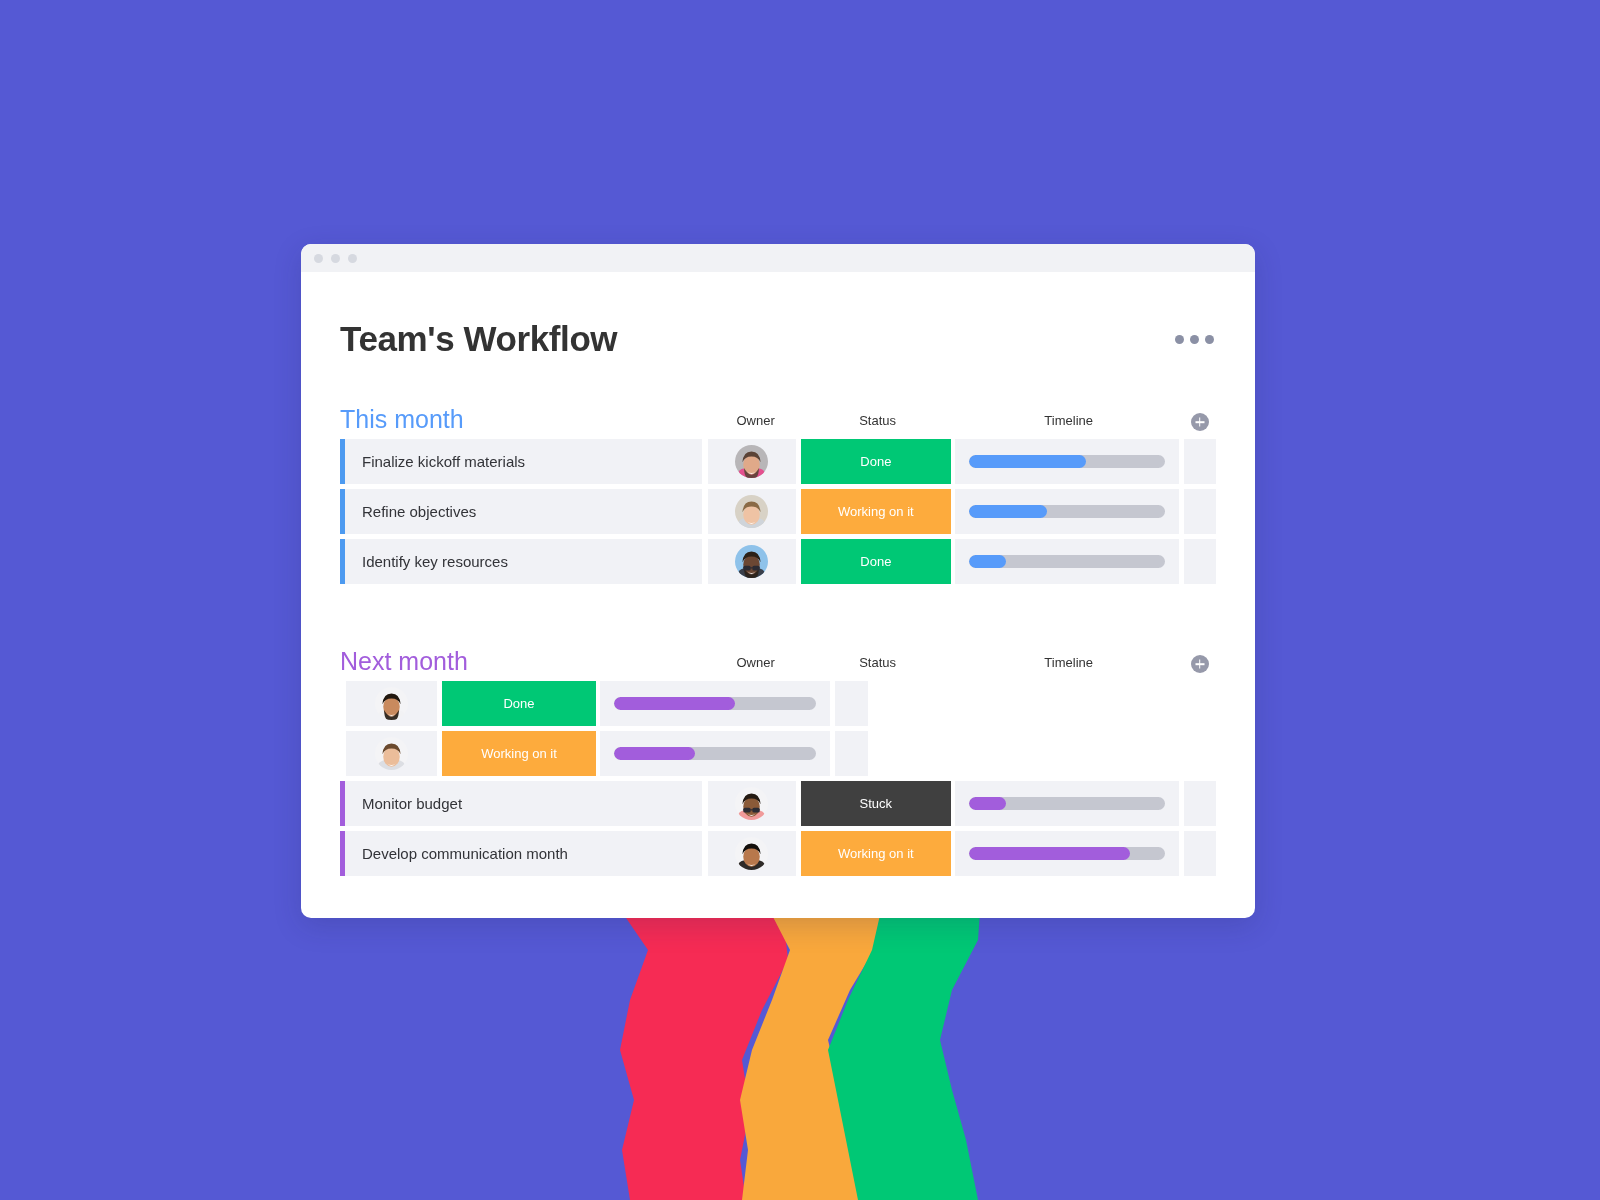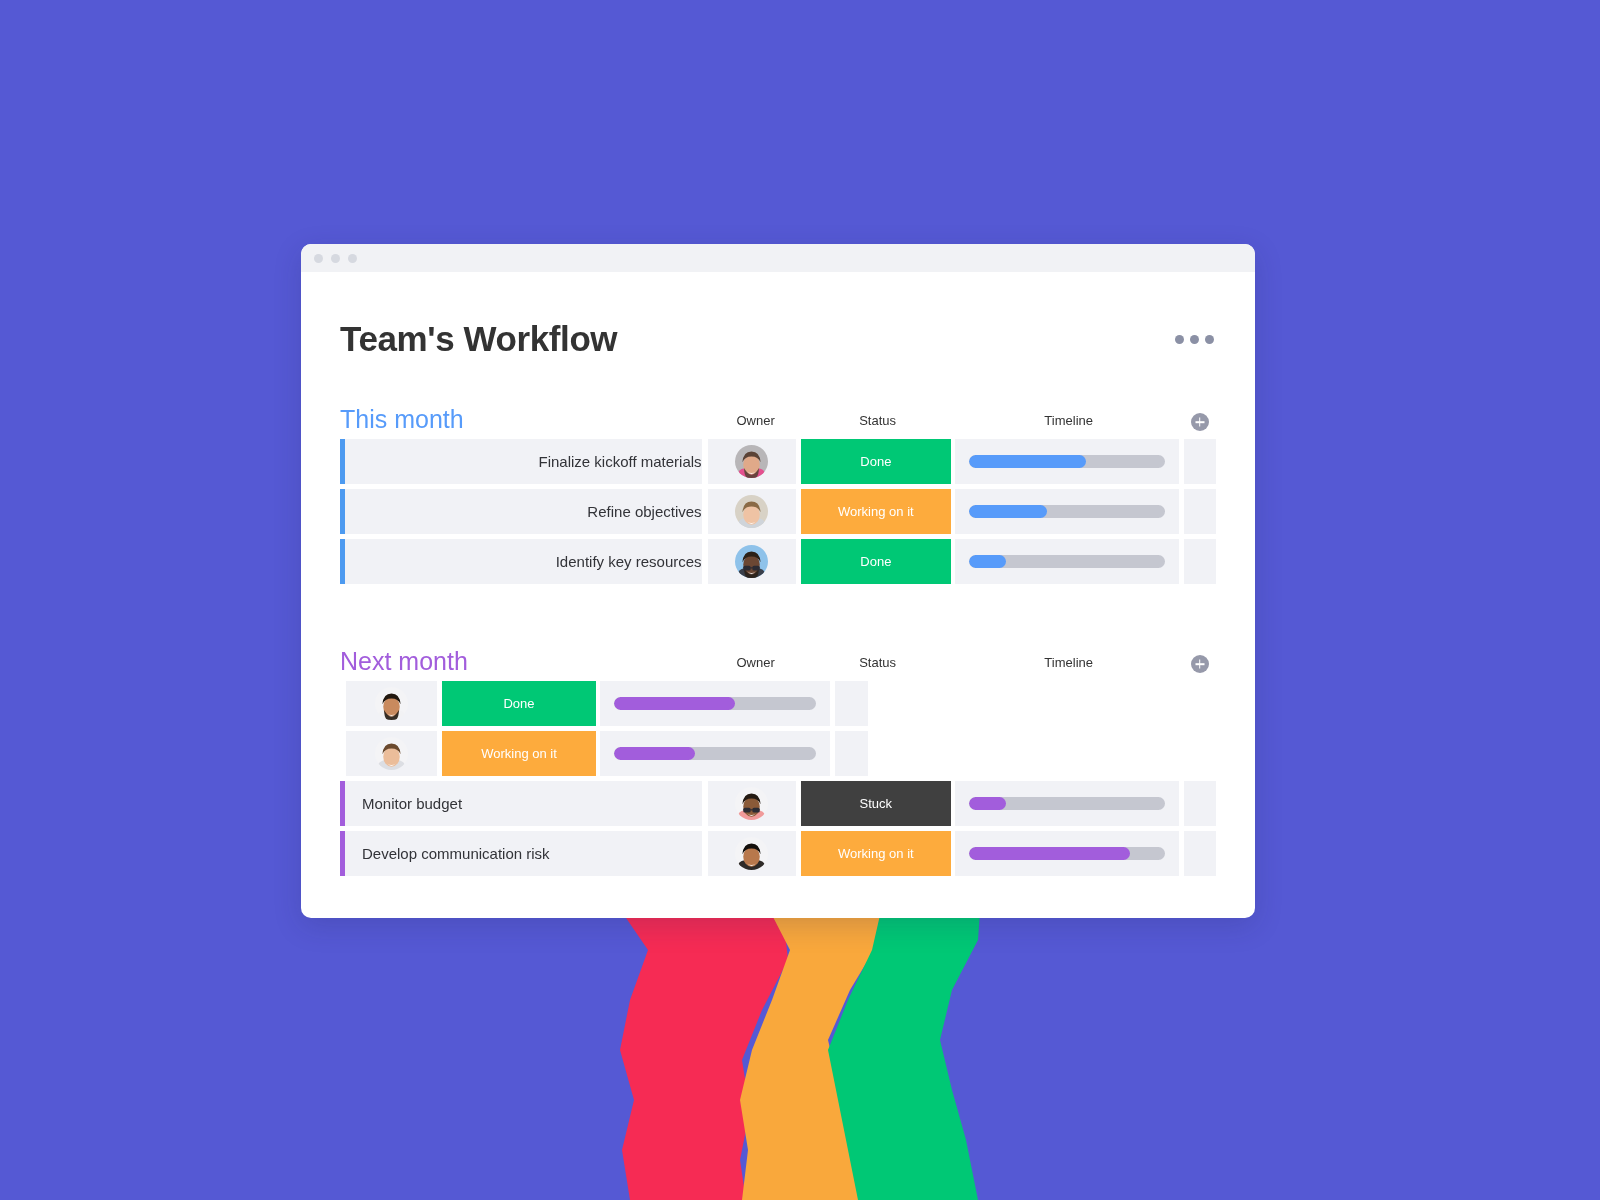--- a/index.html
+++ b/index.html
@@ -152,21 +152,21 @@
   .row:last-child { margin-bottom: 0; }
 
   .cell-task {
     width: 372px;
     background: #F1F2F6;
     display: flex;
     align-items: center;
     border-left-style: solid;
     border-left-width: 5px;
   }
-  .row.blue   .cell-task { border-left-color: #4D9AF0; justify-content: flex-end; }
+  .row.blue   .cell-task { border-left-color: #4D9AF0; }
   .row.purple .cell-task { border-left-color: #A25DDC; }
 
   .task-name {
     font-size: 15px;
     color: #323338;
     padding-left: 17px;
   }
 
   .cell-owner {
     width: 91px;
@@ -410,21 +410,21 @@
             <div class="cell-status" style="background: #404040;">Stuck</div>
             <div class="cell-timeline">
               <div class="track">
                 <div class="fill" style="width: 19%; background: rgb(162, 93, 220);"></div>
               </div>
             </div>
             <div class="cell-end"></div>
           </div>
           <div class="row purple">
             <div class="cell-task">
-              <span class="task-name">Develop communication risk</span>
+              <span class="task-name">Develop communication month</span>
             </div>
             <div class="cell-owner">
               <span class="avatar"><svg viewBox="0 0 40 40" width="33" height="33">
     <rect width="40" height="40" fill="#F4F4F6"></rect>
     <path d="M20 44 q-16 0 -16 -10 q0 -6 16 -7 q16 1 16 7 q0 10 -16 10Z" fill="#2E2A28"></path>
     <ellipse cx="20" cy="24" rx="10" ry="12" fill="#B8784C"></ellipse>
 
     <path d="M9 21 q1 -13 11 -13 q10 0 11 13 q-3 -7 -11 -7 q-8 0 -11 7Z" fill="#14100C"></path>
 
     <path d="M15 32 q5 4 10 0 q-5 6 -10 0Z" fill="#ffffff" opacity="0.85"></path>

